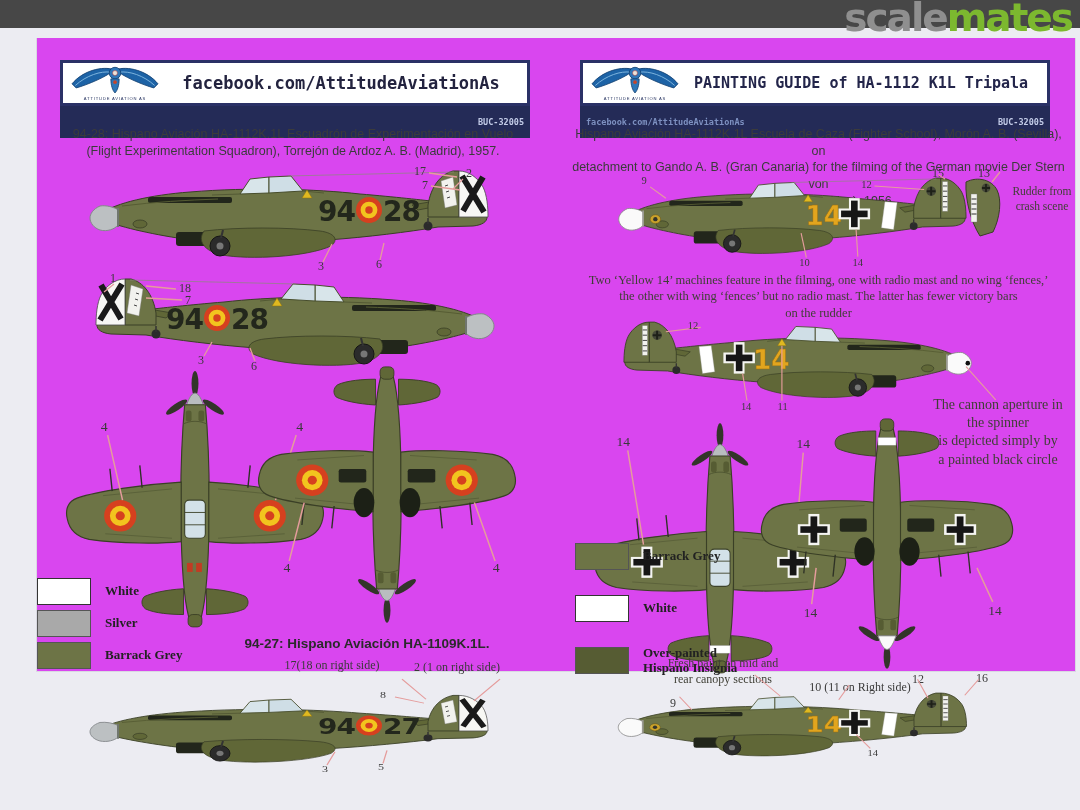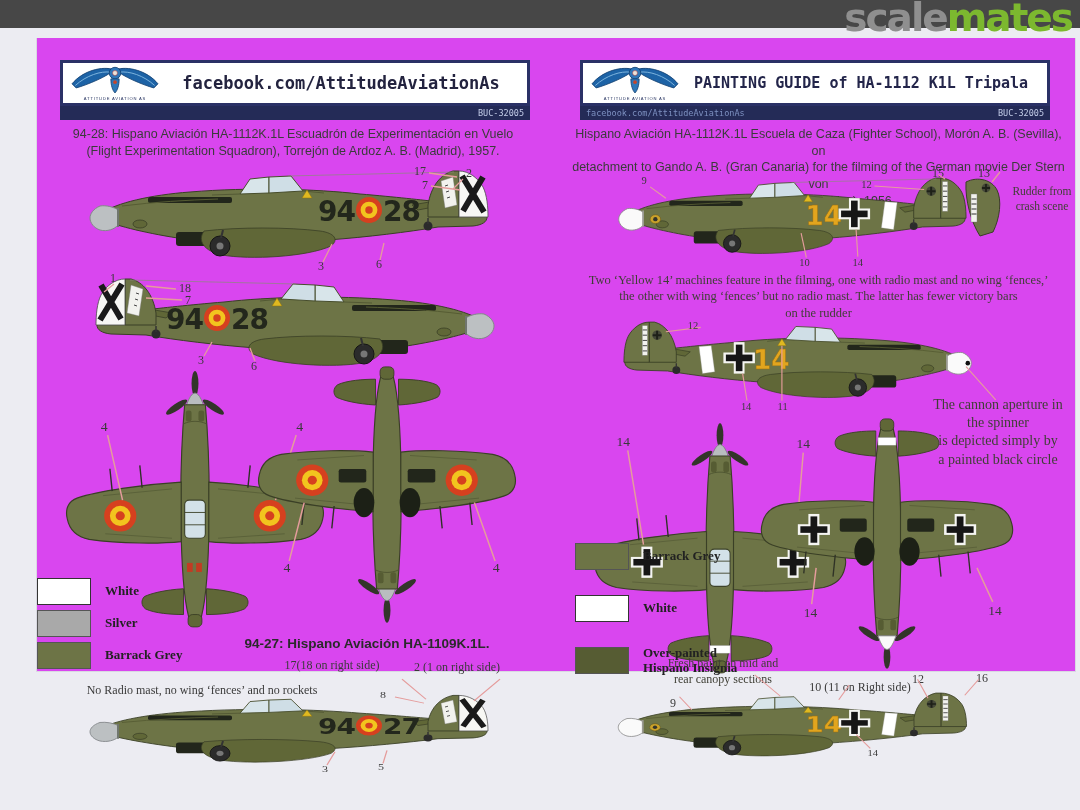--- a/index.html
+++ b/index.html
@@ -9,21 +9,21 @@
 .abs{position:absolute}
 .topbar{position:absolute;left:0;top:0;width:1080px;height:28px;background:#474747}
 .wm{position:absolute;right:8px;top:-5px;font-family:"DejaVu Sans",sans-serif;font-weight:bold;font-size:39px;letter-spacing:-2px}
 .wm .g1{color:#8f8f8f}.wm .g2{color:#7cb82f}
 .sheet{position:absolute;left:36px;top:38px;width:1040px;height:634px;background:#d946ef;border:1px solid #d9d9e2;border-top:none}
 .page{position:absolute;top:0;height:734px}
 .pl{left:0;width:520px}.pr{left:523px;width:517px}
 .hdr{position:absolute;border:3px solid #2a3166;background:#fff;display:flex;align-items:center;padding:2px 6px}
 .hdr .logo{width:92px;height:38px;flex:0 0 auto}
 .hdr .ttl{flex:1;text-align:center;font-family:"DejaVu Sans Mono",monospace;font-weight:bold;color:#23233f}
-.navybar{position:absolute;background:#242b57;display:flex;justify-content:space-between;align-items:center;padding:7px 6px;font-family:"DejaVu Sans Mono",monospace;font-weight:normal;font-size:8.5px}
+.navybar{position:absolute;background:#242b57;display:flex;justify-content:space-between;align-items:center;padding:16px 6px;font-family:"DejaVu Sans Mono",monospace;font-weight:bold;font-size:8.5px}
 .navybar .lft{color:#7d90c0}.navybar .rgt{color:#c3cce8}
 .cap{position:absolute;text-align:center;font-size:12.5px;line-height:1.33;color:#3b3b3b}
 .ser{position:absolute;font-family:"Liberation Serif",serif;color:#3f3f35;text-align:center;line-height:1.3}
 .col{position:absolute;font-family:"Liberation Serif",serif;font-size:12px;color:#3a3a3a;white-space:nowrap}
 .swrow{position:absolute;display:flex;align-items:center;gap:14px}
 .swbox{width:54px;height:27px;border:1px solid #555}
 .swlab{font-family:"Liberation Serif",serif;font-weight:bold;font-size:13px;color:#222;line-height:1.15}
 .sec{position:absolute;text-align:center;font-weight:bold;font-size:13.5px;color:#2a2a2a}
 .oln{fill:#6d7446;stroke:#3a3f26;stroke-width:1}
 .oln2{fill:#606737;stroke:#3a3f26;stroke-width:.8}
@@ -240,21 +240,20 @@
       <div class="swlab">Silver</div>
     </div>
     <div class="swrow" style="top:604px">
       <div class="swbox" style="background:#6d7446"></div>
       <div class="swlab">Barrack Grey</div>
     </div>
 
     <div class="sec" style="left:120px;top:598px;width:420px">94-27: Hispano Aviación HA-1109K.1L.</div>
     <div class="col" style="left:170px;top:620px;width:250px;text-align:center">17(18 on right side)</div>
     <div class="col" style="left:340px;top:622px;width:160px;text-align:center">2 (1 on right side)</div>
-    <div class="col" style="left:20px;top:645px;width:290px;text-align:center">No Radio mast, no wing ‘fences’ and no rockets</div>
 
     <svg class="abs" style="left:55px;top:652px" width="400" height="85" viewBox="0 0 400 110" preserveAspectRatio="none">
       <use href="#af-l"></use>
         <use href="#rud-w"></use>
         <use href="#spin-g"></use>
         <use href="#finband"></use>
       <text class="num" x="226" y="57">94</text>
       <use href="#rnd" transform="translate(277,46) scale(.93)"></use>
       <text class="num" x="291" y="57">27</text>
       <g>

